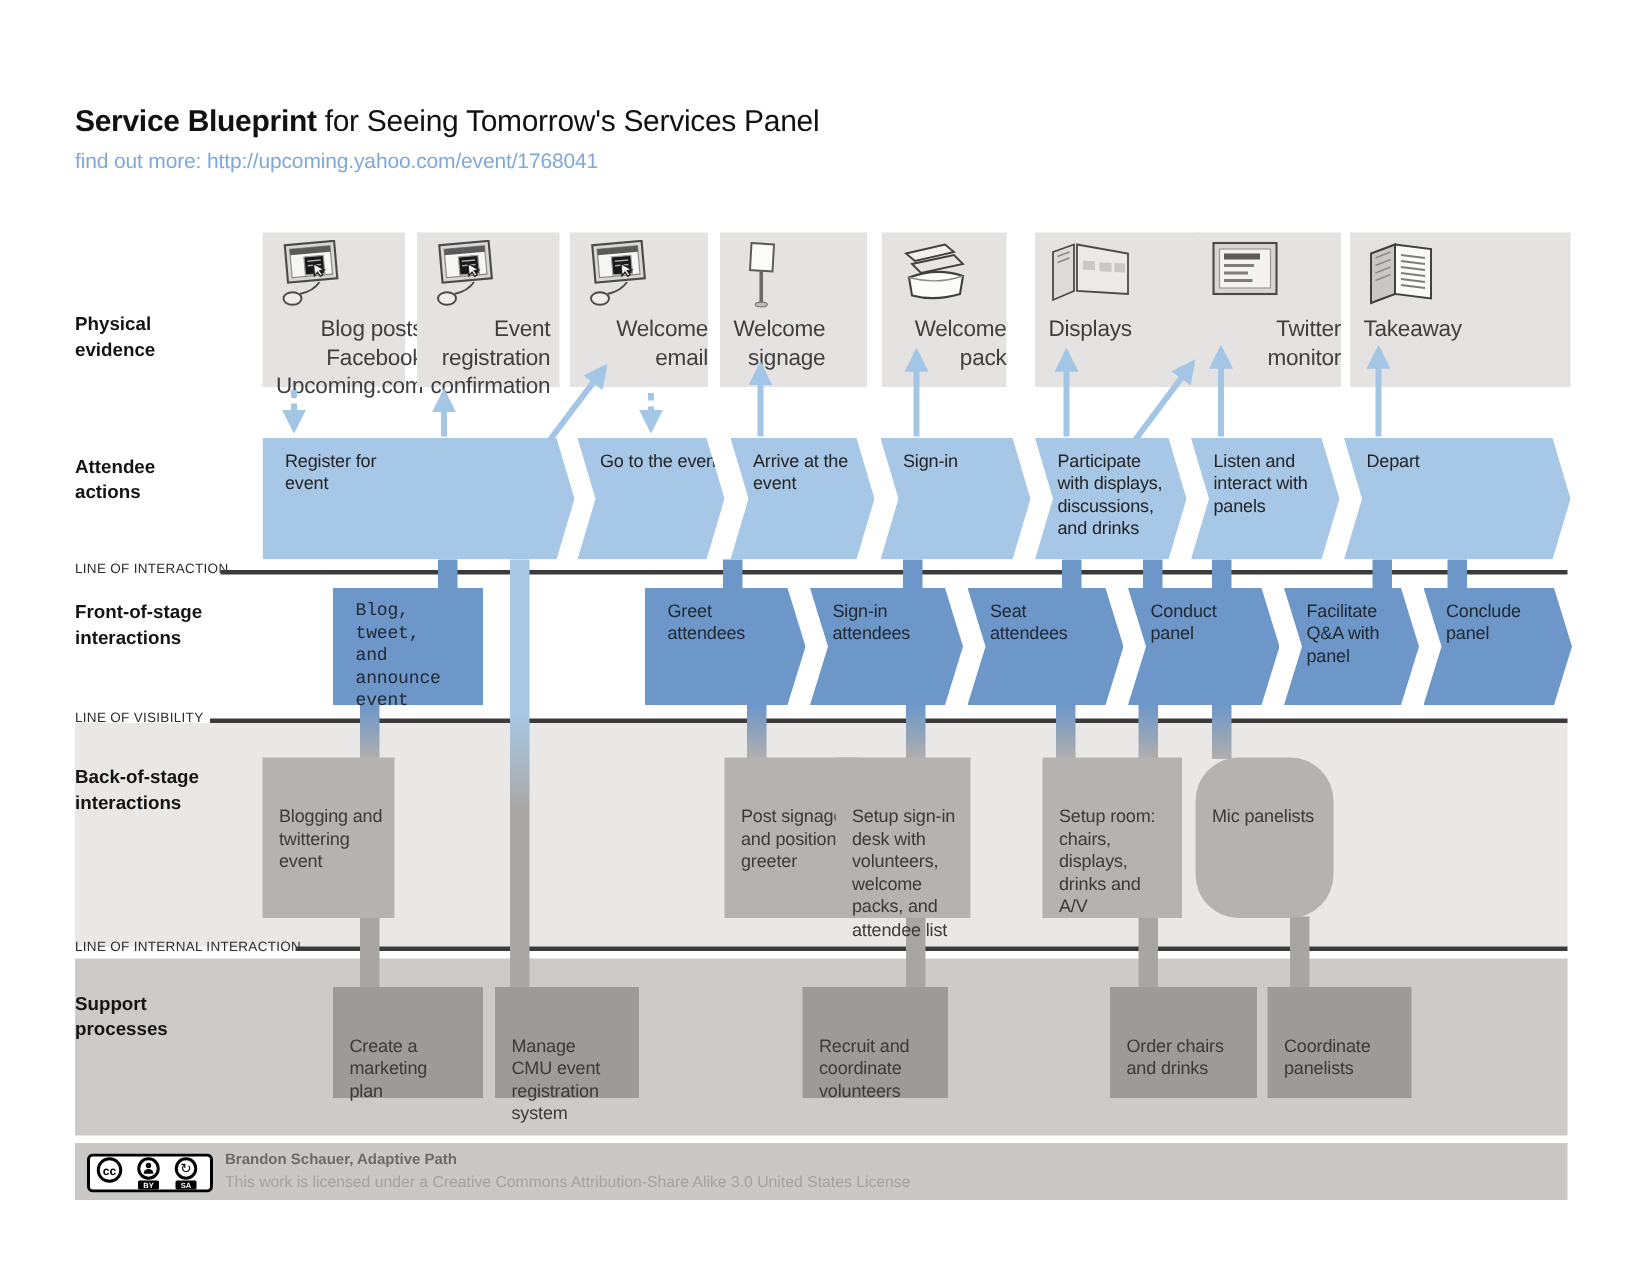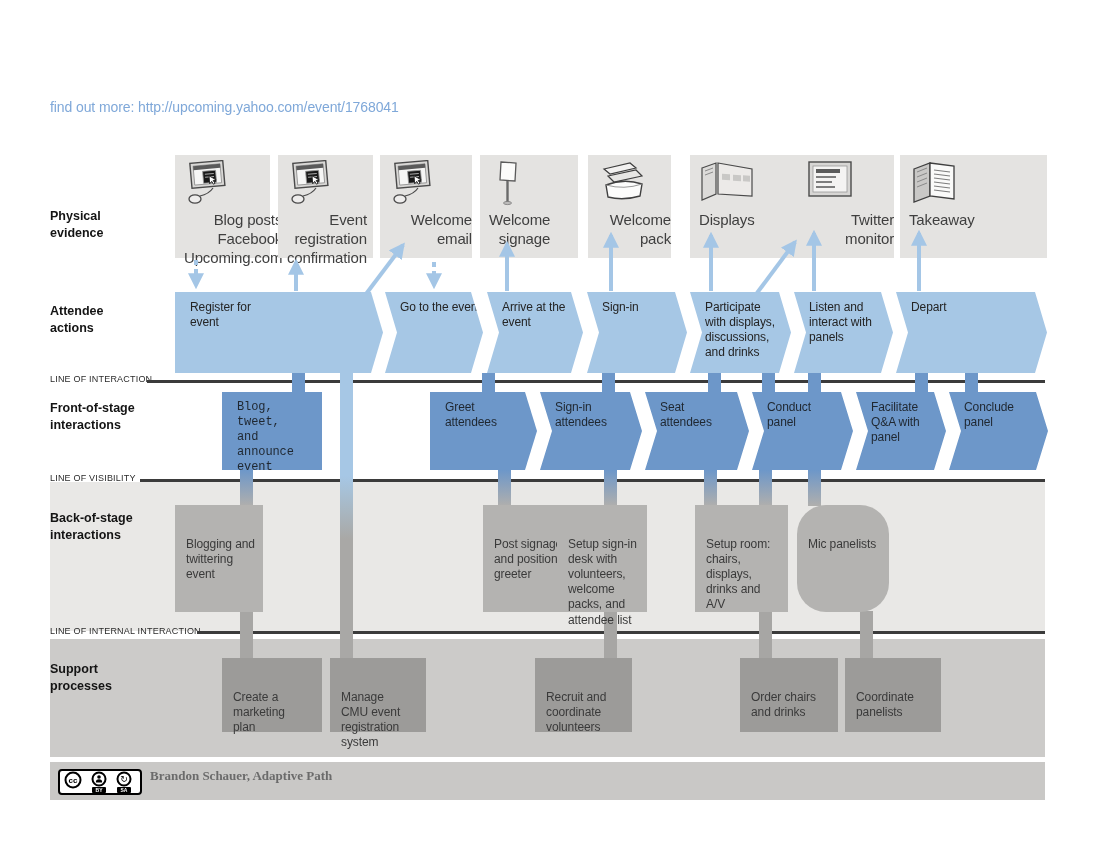--- a/index.html
+++ b/index.html
@@ -32,28 +32,29 @@
   .bs-box{top:505px;height:107px;background:#b4b3b1;}
   .sp-box{top:658px;height:74px;background:#9c9b99;}
   .bs-box .shape-label,.sp-box .shape-label{left:11px;color:#3a3a3a;margin-top:24px;}
   .conn{position:absolute;width:13px;}
   .connA{background:#6d97c9;}
   .connB{background:linear-gradient(#6d97c9,#b0afad);}
   .connC{background:#a7a6a4;}
   .connL{background:linear-gradient(180deg,#a6c7e5 0%,#a6c7e5 36%,#a8b7c2 48%,#a9a8a6 58%,#a9a8a6 100%);}
   #arrows{position:absolute;left:0;top:0;pointer-events:none;}
   .cc-badge{position:absolute;left:58px;top:769px;}
-  .footer-credit{position:absolute;left:150px;top:768px;font-size:13px;font-weight:bold;color:#6b6b6b;font-family:Liberation Serif, serif;}
+  .footer-credit{position:absolute;left:150px;top:768px;font-size:10px;font-weight:bold;color:#6b6b6b;}
   .footer-license{position:absolute;left:150px;top:782px;font-size:10.5px;color:#a3a2a0;}
 </style>
 </head>
 <body>
 
 <div class="canvas">
 
+  <div class="title"><span class="b">Service Blueprint</span><span> for Seeing Tomorrow's Services Panel</span></div>
   <a class="subtitle" href="#">find out more: http://upcoming.yahoo.com/event/1768041</a>
 
   <div class="band" id="band-backstage"></div>
   <div class="band" id="band-support"></div>
   <div class="band" id="band-footer"></div>
 
   <div class="row-label" style="top:208px">Physical
 evidence</div>
   <div class="row-label" style="top:303px">Attendee
 actions</div>
@@ -350,14 +351,15 @@
     <circle cx="41" cy="8" r="1.8" fill="#000"></circle>
     <path d="M37.8,13.5 a3.2,3.2 0 0 1 6.4,0 z" fill="#000"></path>
     <rect x="34" y="18" width="14" height="6" rx="1" fill="#000"></rect>
     <text x="41" y="23" font-size="5" font-weight="bold" text-anchor="middle" fill="#fff" font-family="Liberation Sans, sans-serif">BY</text>
     <circle cx="66" cy="10" r="6.5" fill="#fff" stroke="#000" stroke-width="2"></circle>
     <text x="66" y="13" font-size="9" text-anchor="middle" font-family="DejaVu Sans, sans-serif">↻</text>
     <rect x="59" y="18" width="14" height="6" rx="1" fill="#000"></rect>
     <text x="66" y="23" font-size="5" font-weight="bold" text-anchor="middle" fill="#fff" font-family="Liberation Sans, sans-serif">SA</text>
   </svg>
   <div class="footer-credit">Brandon Schauer, Adaptive Path</div>
+  <div class="footer-license">This work is licensed under a Creative Commons Attribution-Share Alike 3.0 United States License</div>
 
 </div>
 
 </body></html>

